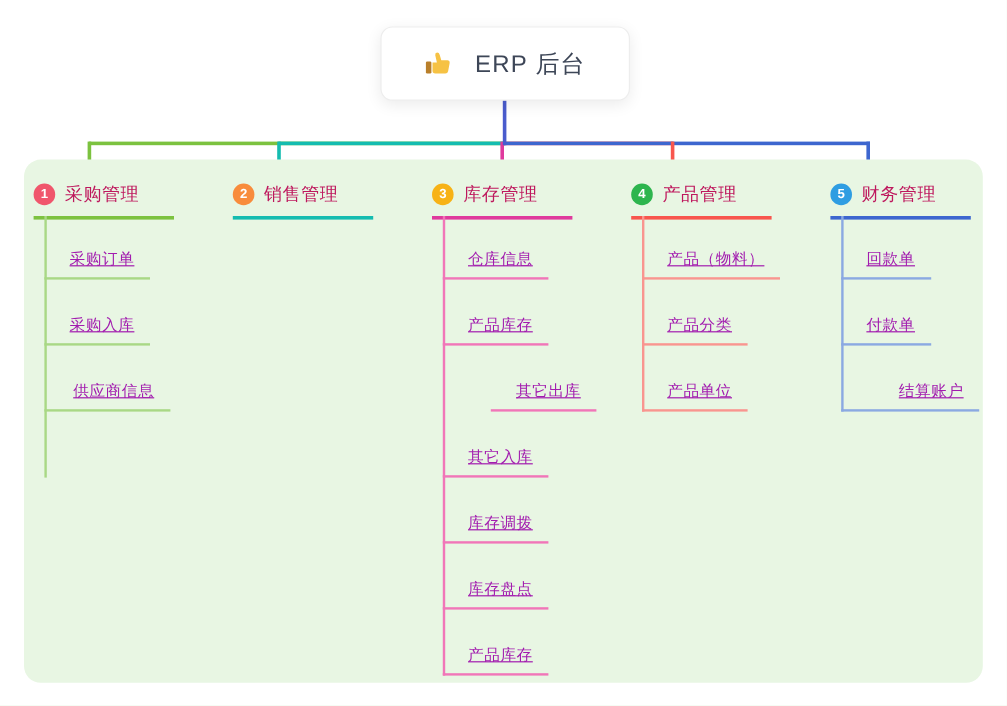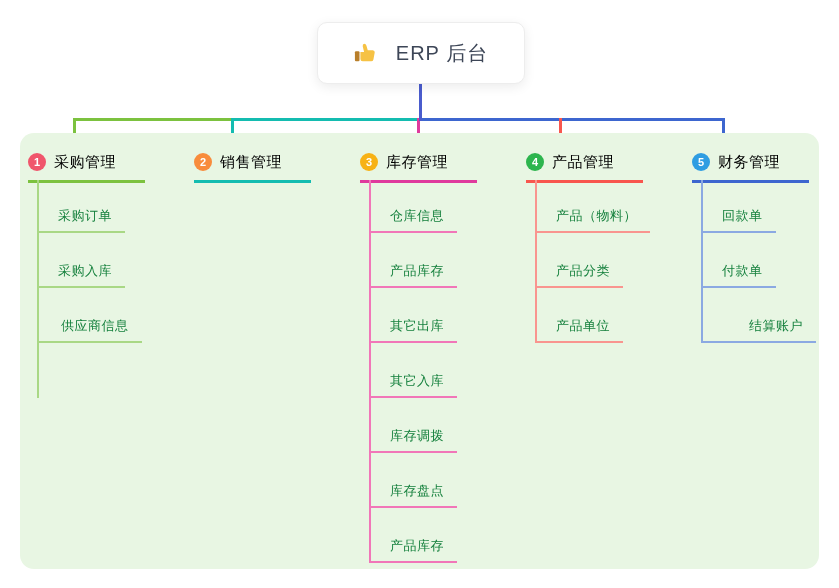--- a/index.html
+++ b/index.html
@@ -36,31 +36,31 @@
     display:flex;align-items:center;gap:8px;
     min-width:117px;width:117px;height:24px;
     padding-bottom:6px;border-bottom:3px solid #999;
     cursor:pointer;
   }
   .badge{
     width:18px;height:18px;border-radius:50%;flex:0 0 18px;
     color:#fff;font-size:11px;font-weight:bold;
     display:flex;align-items:center;justify-content:center;
   }
-  .branch-label{font-size:15px;color:#000000;letter-spacing:0.5px;white-space:nowrap;}
+  .branch-label{font-size:15px;color:#be185d;letter-spacing:0.5px;white-space:nowrap;}
 
   .children{position:relative;margin-top:-5px;}
   .vline{position:absolute;left:9px;top:2px;width:2px;}
   .child-row{position:relative;height:55px;}
   .child-node{
     position:absolute;left:9px;bottom:0;
     padding:0 13px 6px 21px;border-bottom:2px solid #999;
     white-space:nowrap;cursor:pointer;
   }
-  .child-label{font-size:13px;color:#15803d;letter-spacing:0.5px;}
+  .child-label{font-size:13px;color:#a21caf;letter-spacing:0.5px;text-decoration:underline;}
 </style>
 </head>
 <body>
 
 <div class="stage">
 
   <div class="connectors" id="connectors">
       <div class="seg" style="left: 74px; top: 118px; width: 347px; height: 3px; background: rgb(124, 194, 63);"></div>
       <div class="seg" style="left: 232px; top: 118px; width: 189px; height: 3px; background: rgb(20, 188, 176);"></div>
       <div class="seg" style="left: 420px; top: 118px; width: 141px; height: 3px; background: rgb(248, 86, 78);"></div>
@@ -127,21 +127,21 @@
     <div class="child-node" style="border-bottom-color: rgb(241, 118, 184);">
       <span class="child-label">仓库信息</span>
     </div>
   </div>
           <div class="child-row">
     <div class="child-node" style="border-bottom-color: rgb(241, 118, 184);">
       <span class="child-label">产品库存</span>
     </div>
   </div>
           <div class="child-row">
-    <div class="child-node" style="border-bottom-color: rgb(241, 118, 184);">
+    <div class="child-node" style="border-bottom-color: rgb(241, 118, 184); margin-left: 40px;">
       <span class="child-label">其它出库</span>
     </div>
   </div>
           <div class="child-row">
     <div class="child-node" style="border-bottom-color: rgb(241, 118, 184); margin-top: 40px;">
       <span class="child-label">其它入库</span>
     </div>
   </div>
           <div class="child-row">
     <div class="child-node" style="border-bottom-color: rgb(241, 118, 184);">

